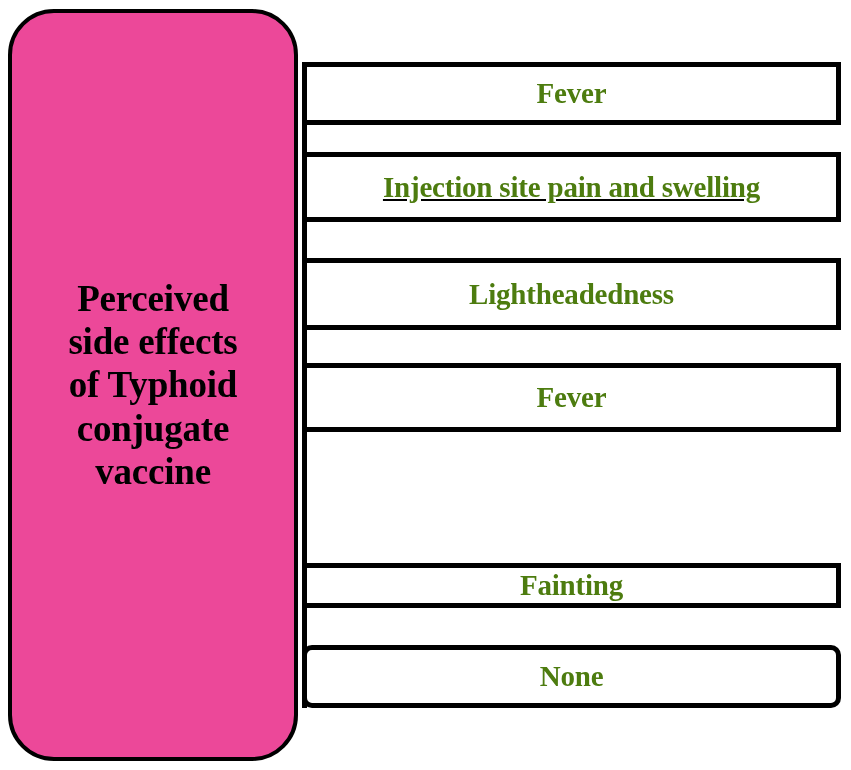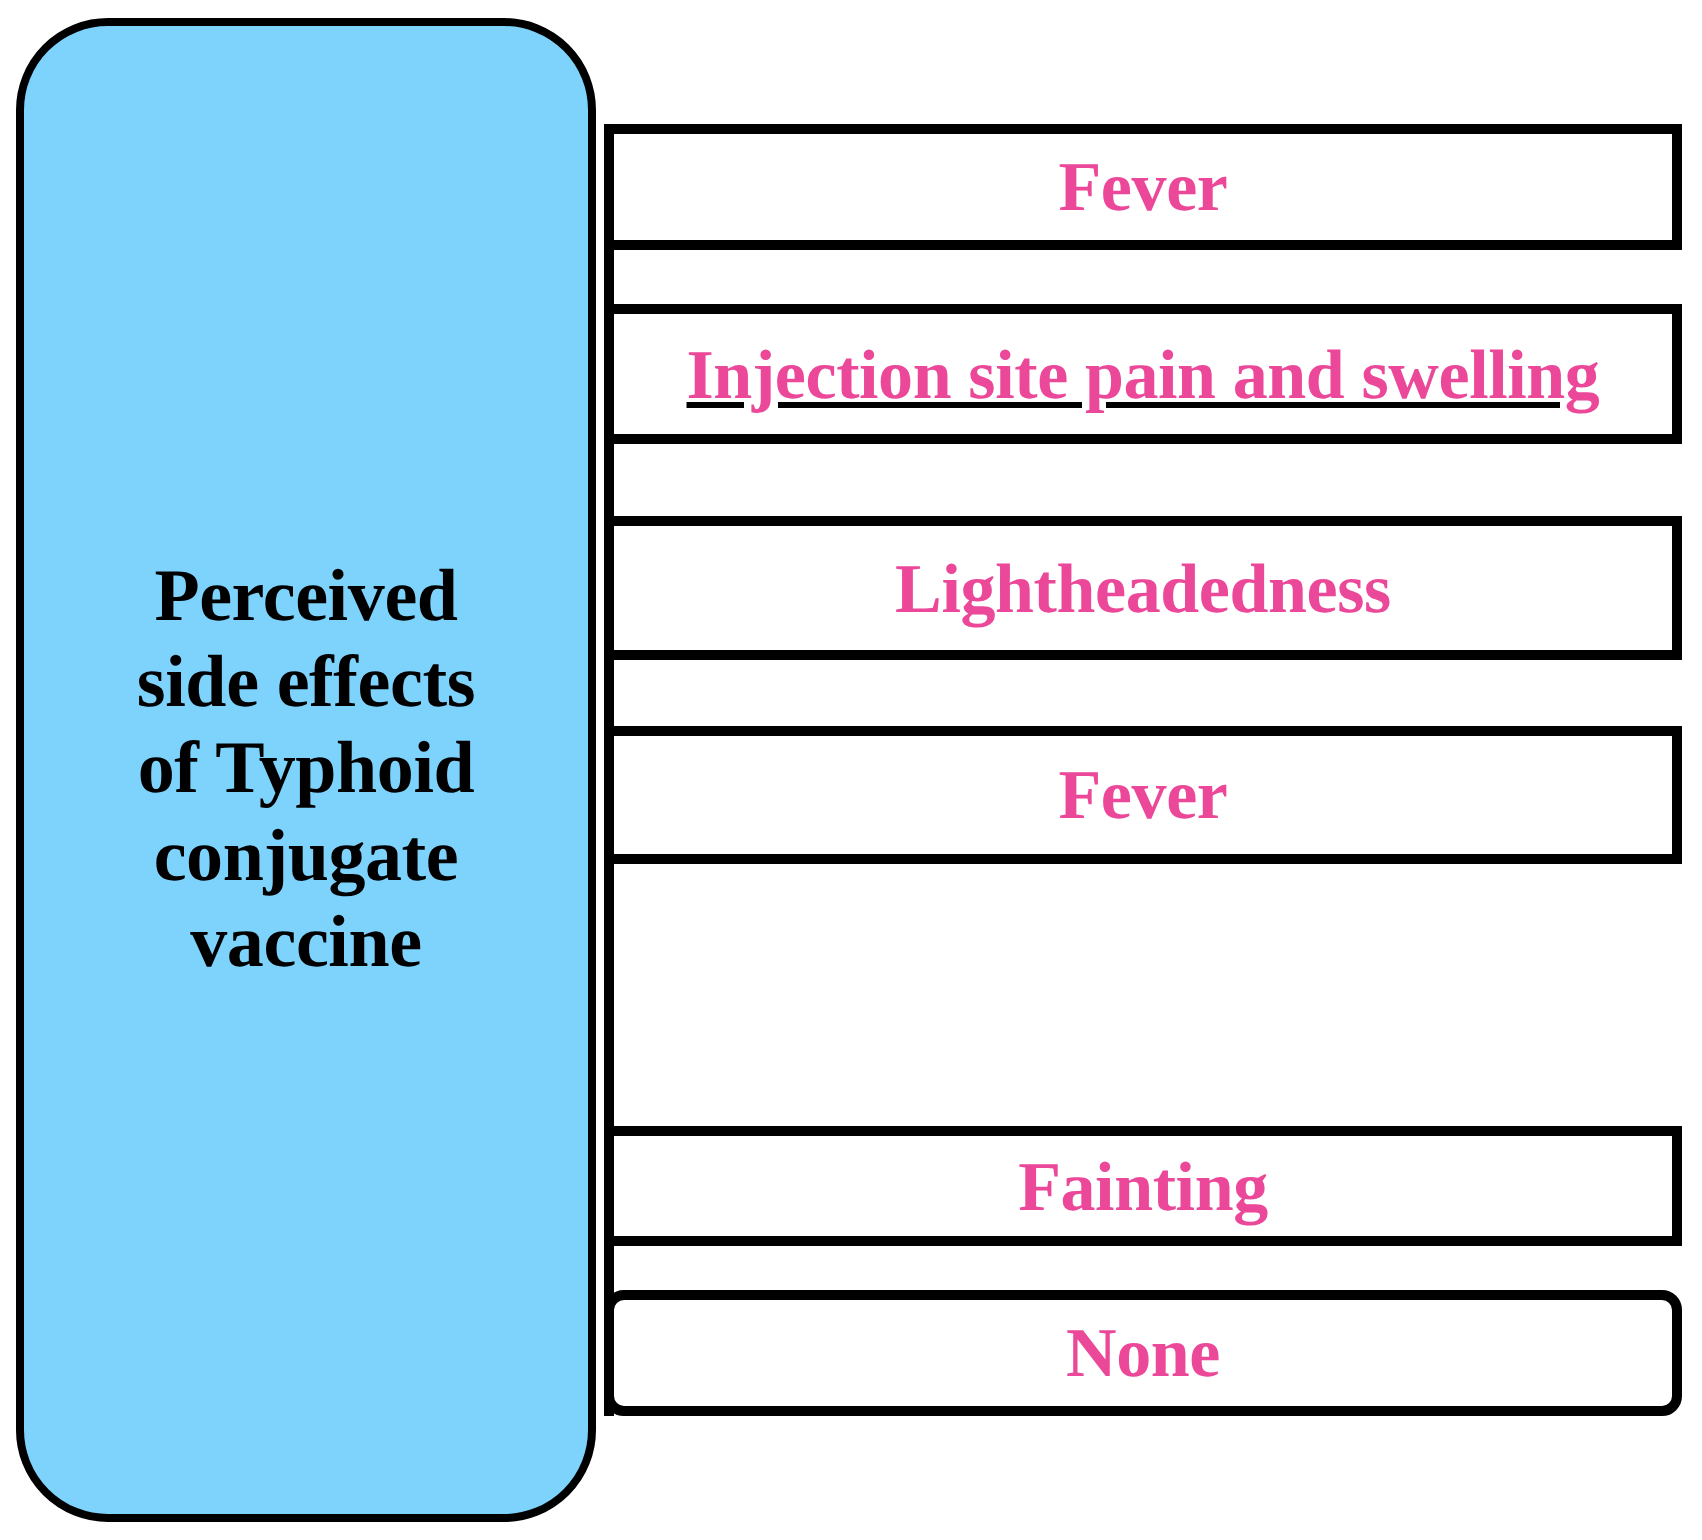--- a/index.html
+++ b/index.html
@@ -24,21 +24,21 @@
   
   .parent-node {
     position: absolute;
     left: 8px;
     top: 9px;
     width: 290px;
     height: 752px;
     box-sizing: border-box;
     border: 4px solid #000000;
     border-radius: 46px;
-    background: #7dd3fc;
+    background: #ec4899;
     display: flex;
     align-items: center;
     justify-content: center;
     z-index: 3;
   }
 
   .parent-label {
     font-size: 37px;
     font-weight: bold;
     line-height: 1.17;
@@ -65,36 +65,36 @@
     width: 539px;
     box-sizing: border-box;
     border: 5px solid #000000;
     background: #ffffff;
     display: flex;
     align-items: center;
     justify-content: center;
   }
 
   .child-label {
-    font-size: 35px;
+    font-size: 29px;
     font-weight: bold;
-    color: #ec4899;
+    color: #4d7c0f;
     text-align: center;
     line-height: 1;
     letter-spacing: -0.2px;
     white-space: nowrap;
   }
 
   
   .child-box.b0 { top: 62px;  height: 63px; }
   .child-box.b1 { top: 152px; height: 70px; text-decoration: underline; }
   .child-box.b2 { top: 258px; height: 72px; }
   .child-box.b3 { top: 363px; height: 69px; }
   .child-box.b4 { top: 473px; height: 67px; }
-  .child-box.b5 { top: 563px; height: 60px; }
+  .child-box.b5 { top: 563px; height: 45px; }
   .child-box.b6 { top: 645px; height: 63px; border-radius: 10px; }
 
   
   .connector-spine {
     position: absolute;
     left: 302px;
     top: 62px;
     width: 5px;
     height: 646px;
     background: #000000;

